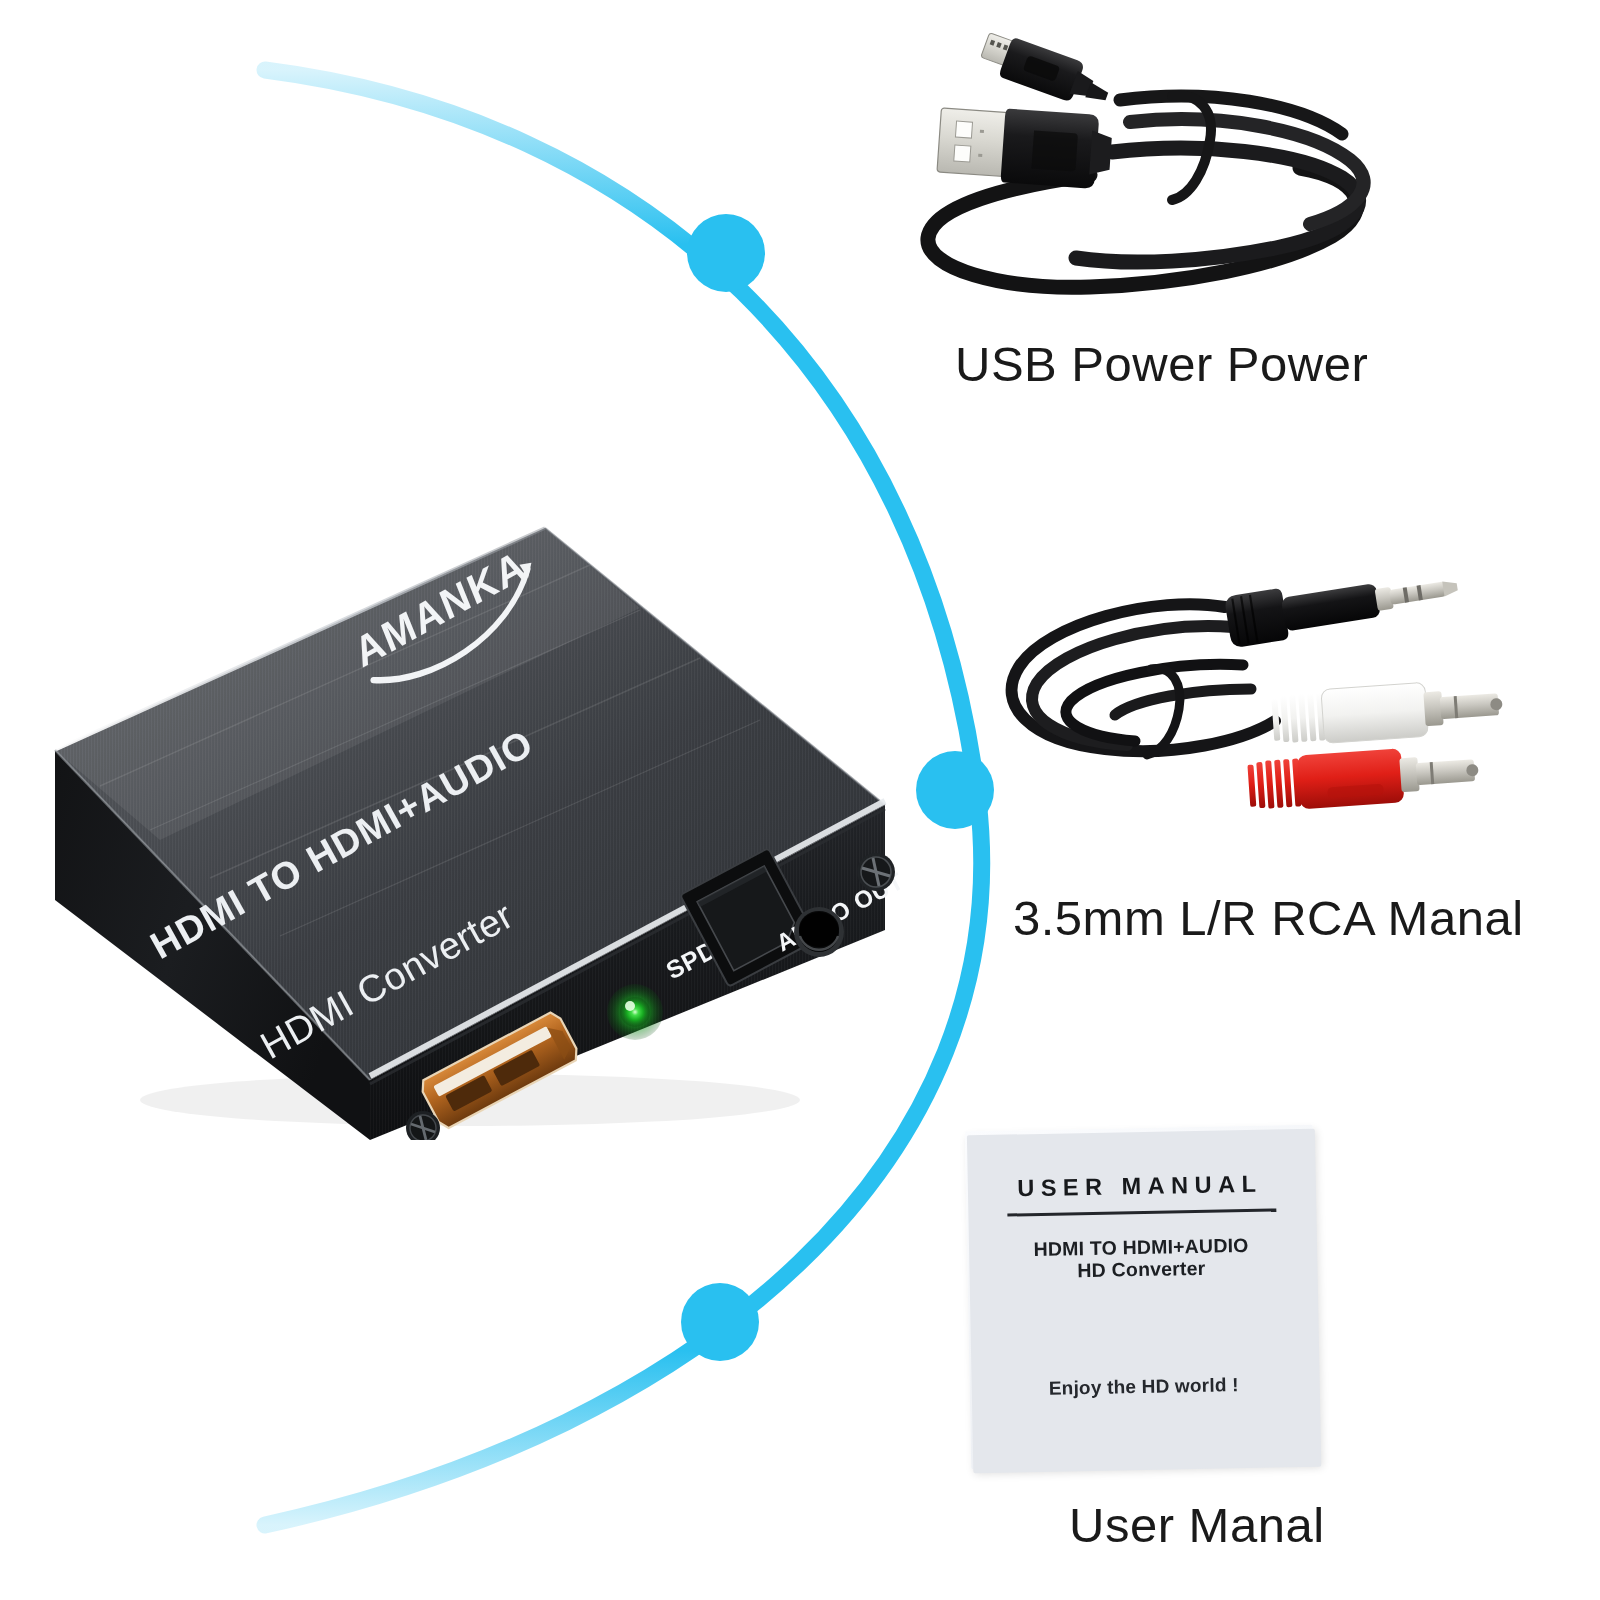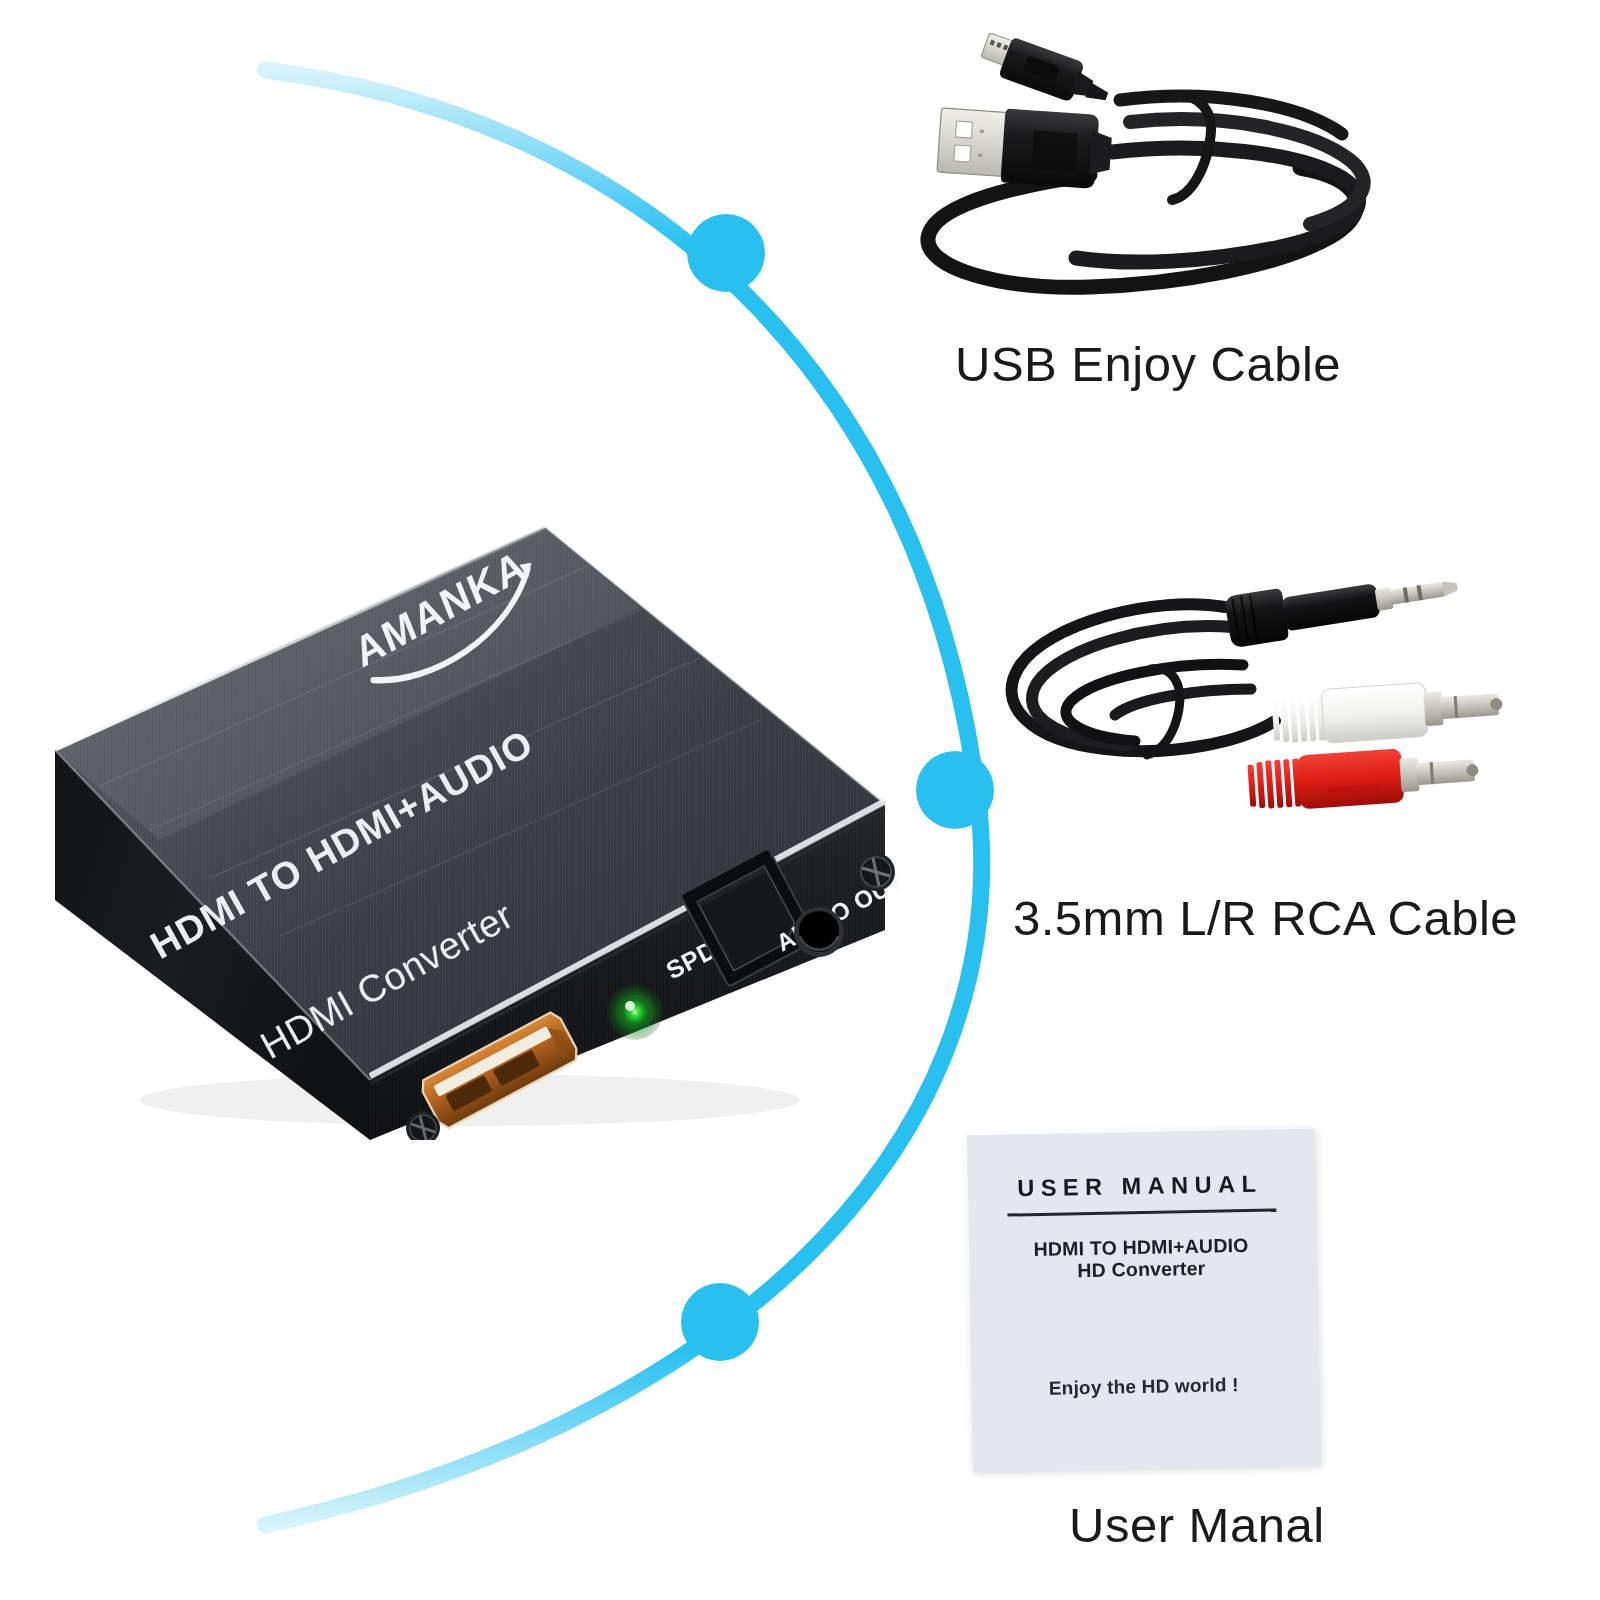--- a/index.html
+++ b/index.html
@@ -415,19 +415,19 @@
 
   <div id="manual-booklet">
     <div class="sheet-edge"></div>
     <div class="man-title">USER MANUAL</div>
     <div class="man-rule"></div>
     <div class="man-sub1">HDMI TO HDMI+AUDIO</div>
     <div class="man-sub2">HD Converter</div>
     <div class="man-foot">Enjoy the HD world !</div>
   </div>
 
-  <div class="caption" id="label-usb">USB Enjoy Cable</div>
-
-  <div class="caption" id="label-rca">3.5mm L/R RCA Cable</div>
+  <div class="caption" id="label-usb">USB Power Power</div>
+
+  <div class="caption" id="label-rca">3.5mm L/R RCA Manal</div>
 
   <div class="caption" id="label-manual">User Manal</div>
 
 </div>
 
 </body></html>

